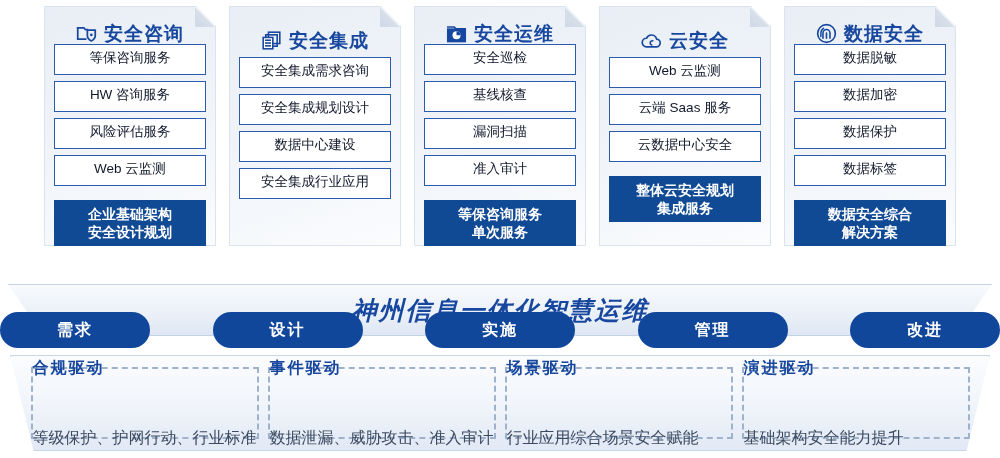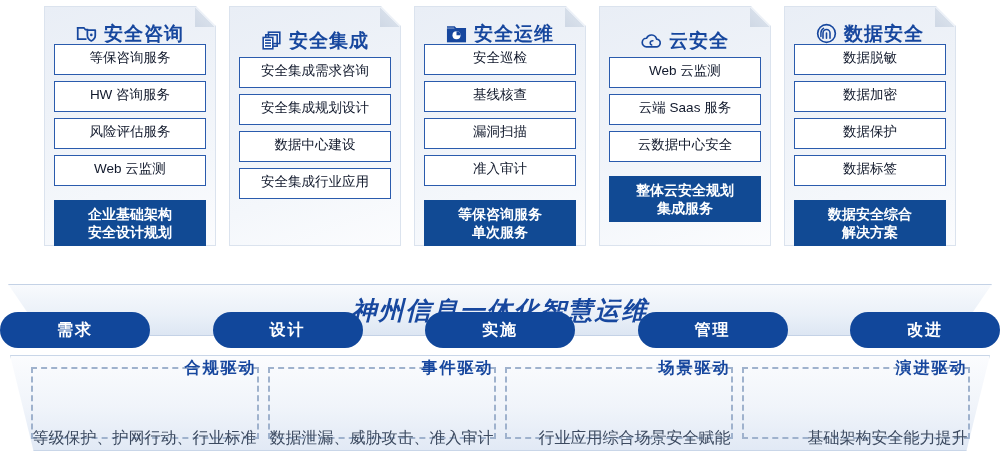--- a/index.html
+++ b/index.html
@@ -181,21 +181,21 @@
     justify-content: center;
     gap: 9px;
   }
   .driver {
     width: 228px;
     height: 72px;
     border: 2px dashed #9fb2cd;
     background: transparent;
     display: flex;
     flex-direction: column;
-    align-items: flex-end;
+    align-items: flex-start;
     justify-content: center;
     gap: 5px;
   }
   .driver-title {
     font-size: 16px;
     font-weight: bold;
     color: #17479e;
     letter-spacing: 2px;
   }
   .driver-desc {

